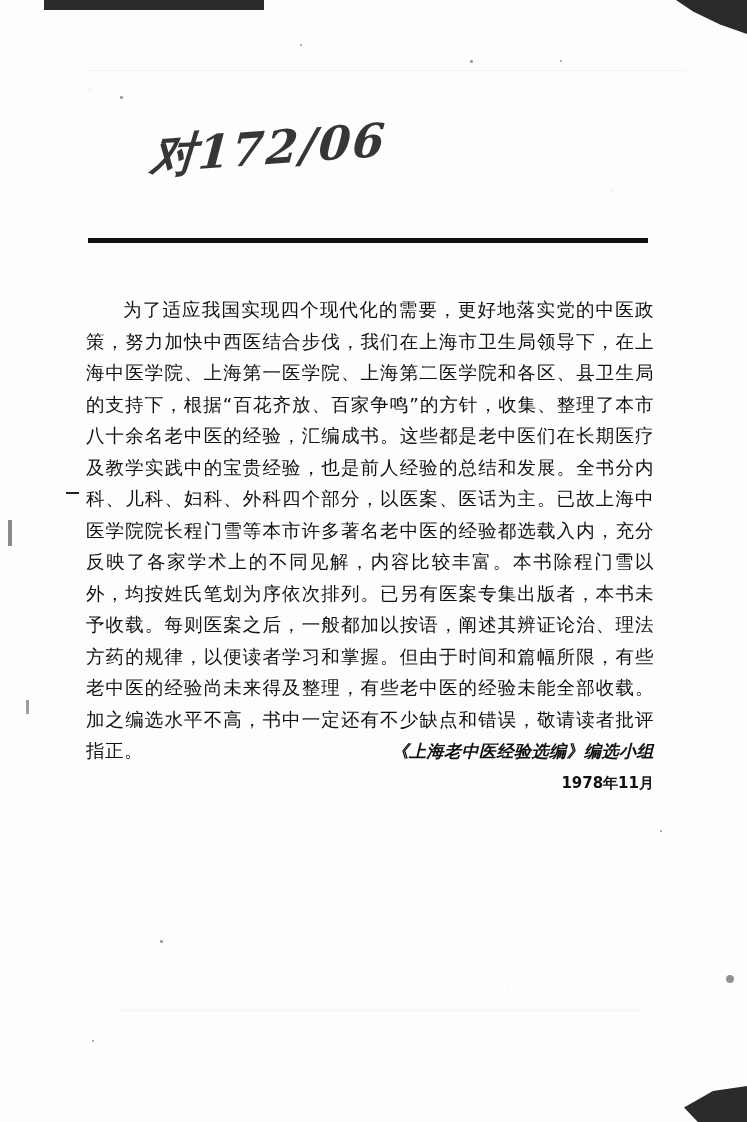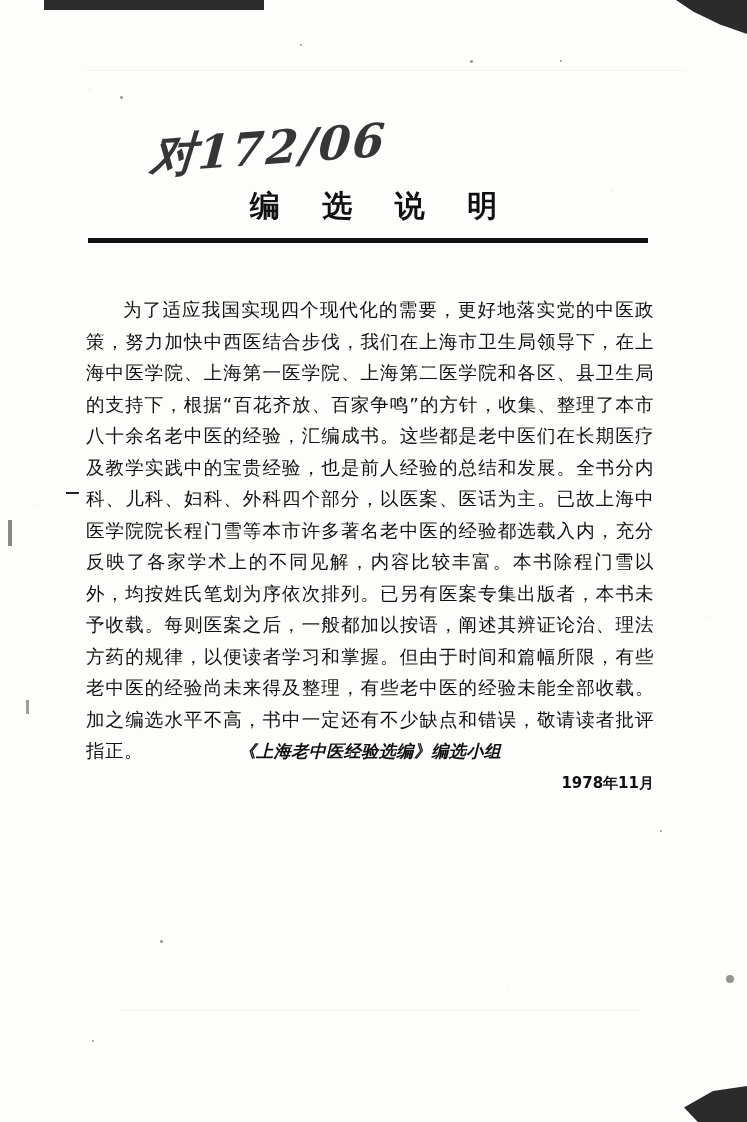--- a/index.html
+++ b/index.html
@@ -140,21 +140,21 @@
     width: 13px;
     height: 2px;
     background: #222;
   }
 
   .signature {
     position: absolute;
     left: 86px;
     top: 740px;
     width: 568px;
-    text-align: center;
+    text-align: right;
     font-family: "DejaVu Sans", sans-serif;
     font-size: 17px;
     font-weight: 700;
     font-style: italic;
     color: #111;
     letter-spacing: 0.5px;
     padding-right: 10px;
   }
   .date {
     position: absolute;
@@ -193,21 +193,20 @@
   <div class="speck" style="left:560px;top:60px;width:2px;height:2px;"></div>
   <div class="speck" style="left:160px;top:940px;width:3px;height:3px;"></div>
   <div class="speck" style="left:660px;top:830px;width:2px;height:2px;"></div>
   <div class="speck" style="left:92px;top:1040px;width:2px;height:2px;"></div>
 
   <div class="streak" style="left:86px;top:70px;width:600px;height:1px;"></div>
   <div class="streak" style="left:120px;top:1010px;width:520px;height:1px;"></div>
 
   <div class="handwriting">对172/06</div>
 
-  <div class="heading">编 选 说 明</div>
 
   <div class="rule"></div>
 
   <div class="margin-dash"></div>
 
   <div class="body-text">
     <p>为了适应我国实现四个现代化的需要，更好地落实党的中医政策，努力加快中西医结合步伐，我们在上海市卫生局领导下，在上海中医学院、上海第一医学院、上海第二医学院和各区、县卫生局的支持下，根据“百花齐放、百家争鸣”的方针，收集、整理了本市八十余名老中医的经验，汇编成书。这些都是老中医们在长期医疗及教学实践中的宝贵经验，也是前人经验的总结和发展。全书分内科、儿科、妇科、外科四个部分，以医案、医话为主。已故上海中医学院院长程门雪等本市许多著名老中医的经验都选载入内，充分反映了各家学术上的不同见解，内容比较丰富。本书除程门雪以外，均按姓氏笔划为序依次排列。已另有医案专集出版者，本书未予收载。每则医案之后，一般都加以按语，阐述其辨证论治、理法方药的规律，以便读者学习和掌握。但由于时间和篇幅所限，有些老中医的经验尚未来得及整理，有些老中医的经验未能全部收载。加之编选水平不高，书中一定还有不少缺点和错误，敬请读者批评指正。</p>
   </div>
 
   <div class="signature">《上海老中医经验选编》编选小组</div>

